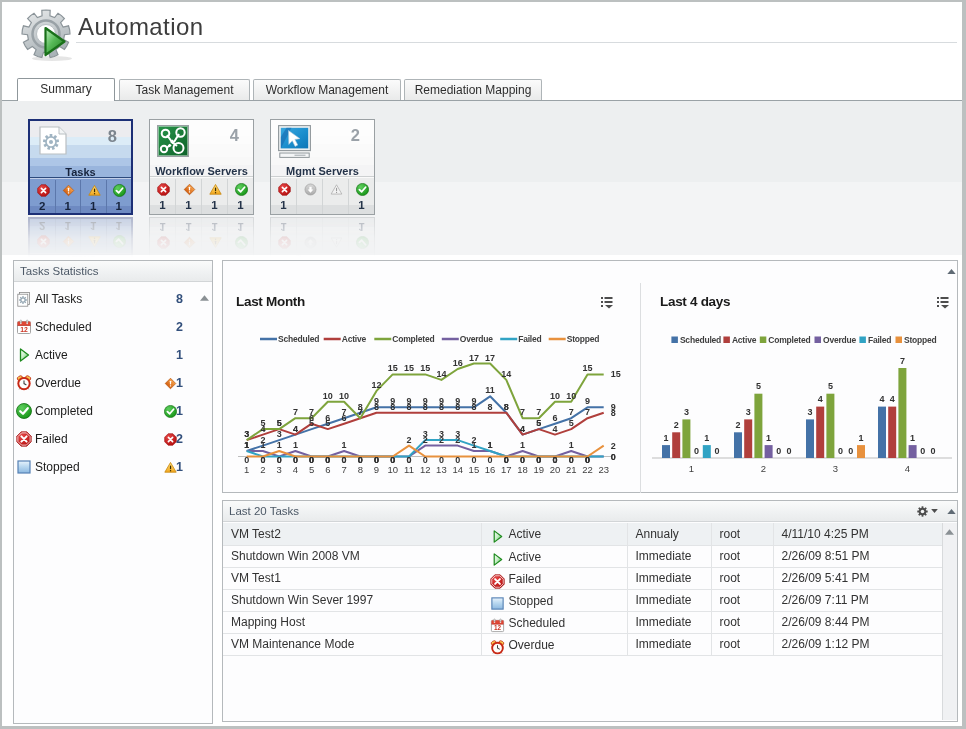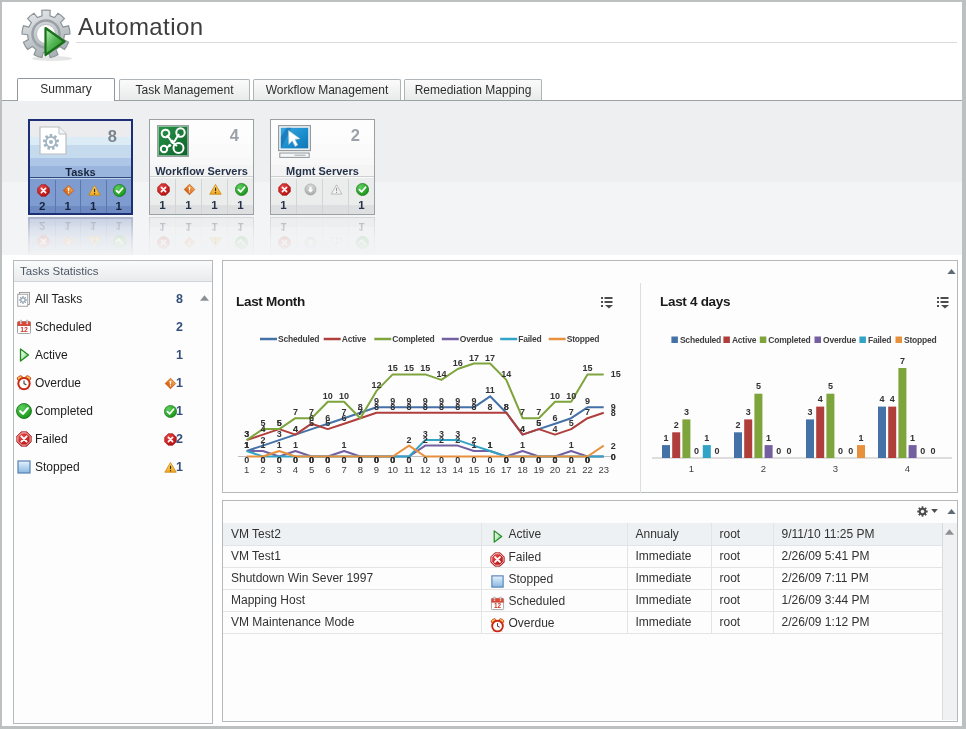--- a/index.html
+++ b/index.html
@@ -945,20 +945,21 @@
     <g transform="translate(937,297)" fill="#4d4d4d">
       <rect x="0" y="0" width="2" height="2"></rect>
       <rect x="3.5" y="0" width="8" height="2"></rect>
       <rect x="0" y="4" width="2" height="2"></rect>
       <rect x="3.5" y="4" width="8" height="2"></rect>
       <rect x="0" y="8" width="2" height="2"></rect>
       <path d="M4 8 L12 8 L8 11.5 Z"></path>
     </g>
   </svg>
 <div class="panel" style="left:222px;top:500px;width:736px;height:222px">
+    <div class="phead">Last 20 Tasks</div>
     <svg style="position:absolute;left:694px;top:5px" width="11" height="11" viewBox="0 0 16 16">
 <path d="M8.00,0.40 L9.48,0.55 L9.31,2.56 L10.92,3.22 L12.22,1.68 L13.37,2.63 L14.32,3.78 L12.78,5.08 L13.44,6.69 L15.45,6.52 L15.60,8.00 L15.45,9.48 L13.44,9.31 L12.78,10.92 L14.32,12.22 L13.37,13.37 L12.22,14.32 L10.92,12.78 L9.31,13.44 L9.48,15.45 L8.00,15.60 L6.52,15.45 L6.69,13.44 L5.08,12.78 L3.78,14.32 L2.63,13.37 L1.68,12.22 L3.22,10.92 L2.56,9.31 L0.55,9.48 L0.40,8.00 L0.55,6.52 L2.56,6.69 L3.22,5.08 L1.68,3.78 L2.63,2.63 L3.78,1.68 L5.08,3.22 L6.69,2.56 L6.52,0.55 Z" fill="#4d4d4d"></path>
       <circle cx="8" cy="8" r="2.6" fill="#f4f5f5"></circle>
     </svg>
     <svg style="position:absolute;left:708px;top:8px" width="7" height="4" viewBox="0 0 10 6">
       <path d="M0 0 L10 0 L5 6 Z" fill="#4d4d4d"></path>
     </svg>
     <svg style="position:absolute;left:724px;top:8px" width="9" height="5" viewBox="0 0 10 6">
       <path d="M5 0 L10 6 L0 6 Z" fill="#5f6a74"></path>
     </svg>
@@ -979,21 +980,37 @@
                     <linearGradient id="pgS0" x1="0" y1="0" x2="1" y2="1">
                       <stop offset="0" stop-color="#f6fdf6"></stop>
                       <stop offset="0.45" stop-color="#c9efc9"></stop>
                       <stop offset="1" stop-color="#3cb43c"></stop>
                     </linearGradient>
                   </defs>
 <path d="M4.5 2 L12.5 8 L4.5 14 Z" fill="url(#pgS0)" stroke="#1d8a1d" stroke-width="1.3" stroke-linejoin="round"></path>
                 </svg></span>Active</td>
             <td>Annualy</td>
             <td>root</td>
-            <td style="border-right:none">9/11/10 11:25 PM</td>
+            <td style="border-right:none">4/11/10 4:25 PM</td>
+          </tr>
+          <tr style="">
+            <td>Shutdown Win 2008 VM</td>
+            <td><span style="position:relative;display:inline-block;width:19px;height:15px;vertical-align:-3px"><svg style="position:absolute;left:0px;top:3px" width="15" height="15" viewBox="0 0 16 16">
+<defs>
+                    <linearGradient id="pgS2" x1="0" y1="0" x2="1" y2="1">
+                      <stop offset="0" stop-color="#f6fdf6"></stop>
+                      <stop offset="0.45" stop-color="#c9efc9"></stop>
+                      <stop offset="1" stop-color="#3cb43c"></stop>
+                    </linearGradient>
+                  </defs>
+<path d="M4.5 2 L12.5 8 L4.5 14 Z" fill="url(#pgS2)" stroke="#1d8a1d" stroke-width="1.3" stroke-linejoin="round"></path>
+                </svg></span>Active</td>
+            <td>Immediate</td>
+            <td>root</td>
+            <td style="border-right:none">2/26/09 8:51 PM</td>
           </tr>
           <tr style="">
             <td>VM Test1</td>
             <td><span style="position:relative;display:inline-block;width:19px;height:15px;vertical-align:-3px"><svg style="position:absolute;left:0px;top:3px" width="15" height="15" viewBox="0 0 16 16">
 <defs>
                     <radialGradient id="rgS4" cx="35%" cy="30%" r="75%">
                       <stop offset="0" stop-color="#e84848"></stop>
                       <stop offset="1" stop-color="#b40f0f"></stop>
                     </radialGradient>
                   </defs>
@@ -1028,21 +1045,21 @@
 <path d="M1.5 3.5 a1 1 0 0 1 1-1 h11 a1 1 0 0 1 1 1 v3 h-13 Z" fill="#e04634"></path>
                   <circle cx="4.8" cy="4.4" r="0.8" fill="#fff" opacity="0.9"></circle>
                   <circle cx="11.2" cy="4.4" r="0.8" fill="#fff" opacity="0.9"></circle>
 <rect x="1.5" y="6.2" width="13" height="0.8" fill="#b83a2e"></rect>
 <rect x="4" y="1" width="1.6" height="3" rx="0.7" fill="#e8e8e8" stroke="#8a8a8a" stroke-width="0.5"></rect>
 <rect x="10.4" y="1" width="1.6" height="3" rx="0.7" fill="#e8e8e8" stroke="#8a8a8a" stroke-width="0.5"></rect>
 <text x="8" y="13" font-family="Liberation Sans,sans-serif" font-size="6.8" font-weight="bold" fill="#cc3322" text-anchor="middle">12</text>
                 </svg></span>Scheduled</td>
             <td>Immediate</td>
             <td>root</td>
-            <td style="border-right:none">1/26/09 3:44 PM</td>
+            <td style="border-right:none">2/26/09 8:44 PM</td>
           </tr>
           <tr style="">
             <td>VM Maintenance Mode</td>
             <td><span style="position:relative;display:inline-block;width:19px;height:15px;vertical-align:-3px"><svg style="position:absolute;left:0px;top:3px" width="15" height="15" viewBox="0 0 16 16">
 <defs>
                     <linearGradient id="ckS7" x1="0" y1="0" x2="0" y2="1">
                       <stop offset="0" stop-color="#ffd86e"></stop>
                       <stop offset="1" stop-color="#eda417"></stop>
                     </linearGradient>
                   </defs>

